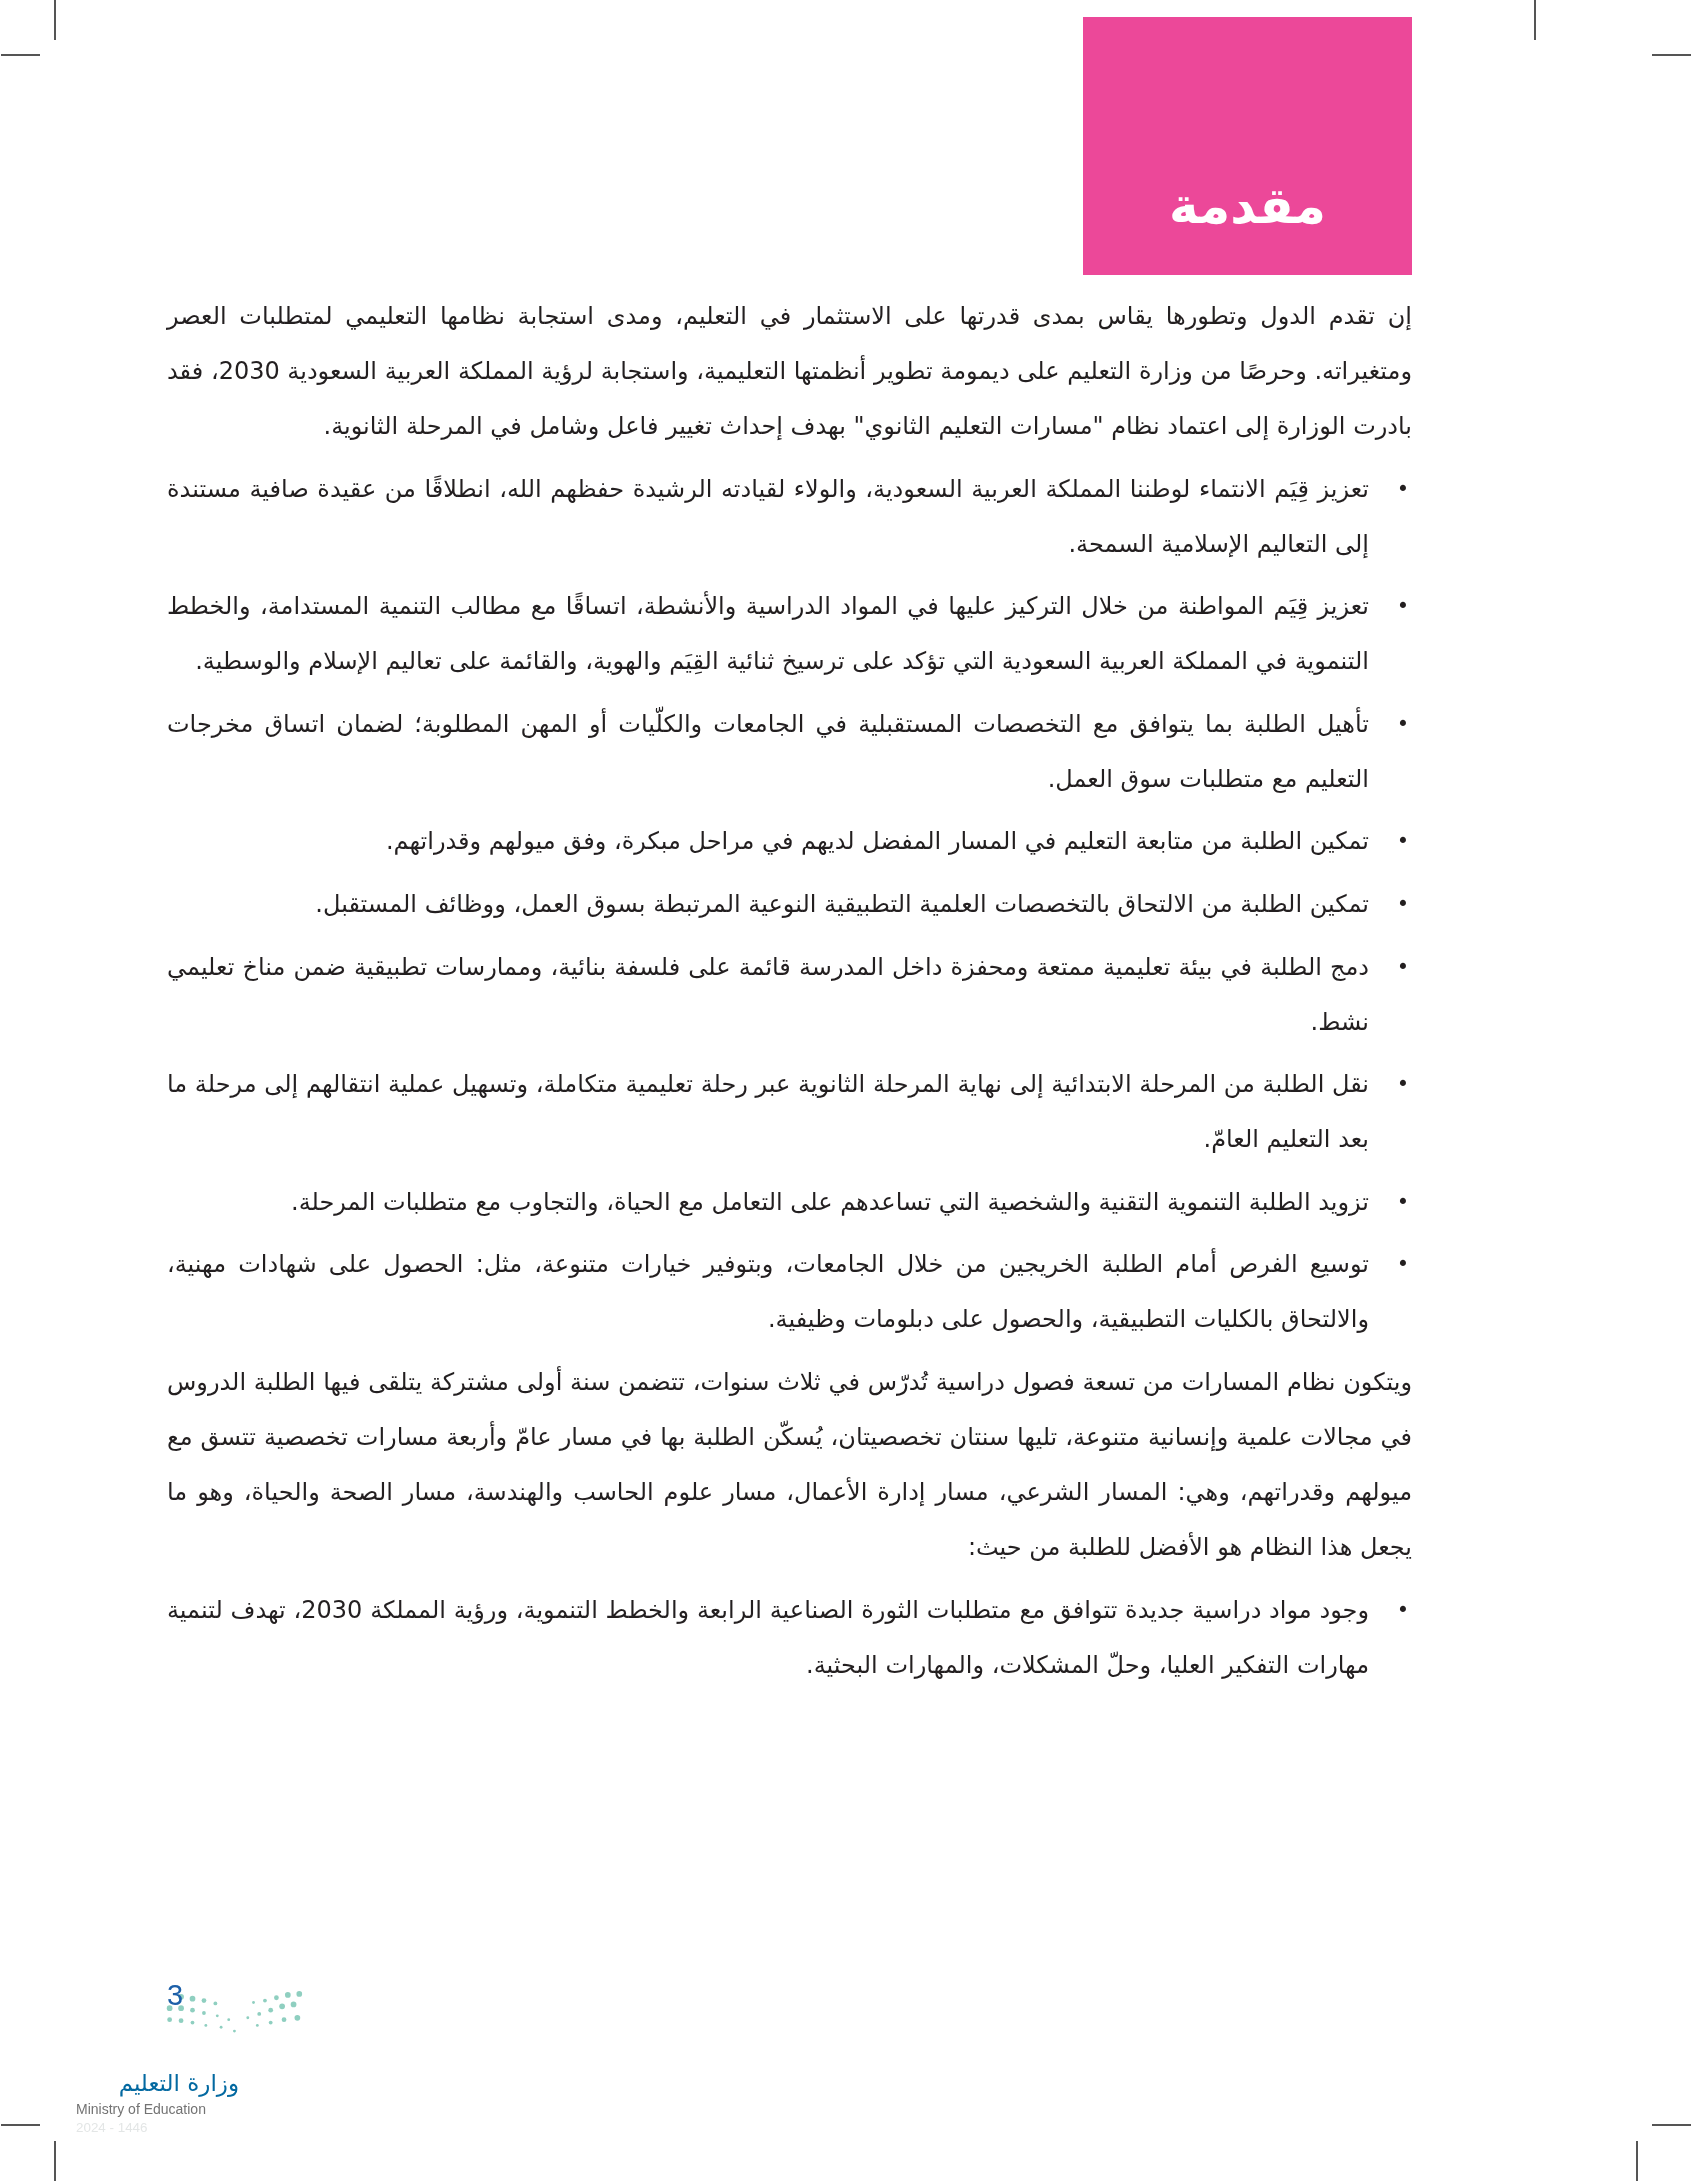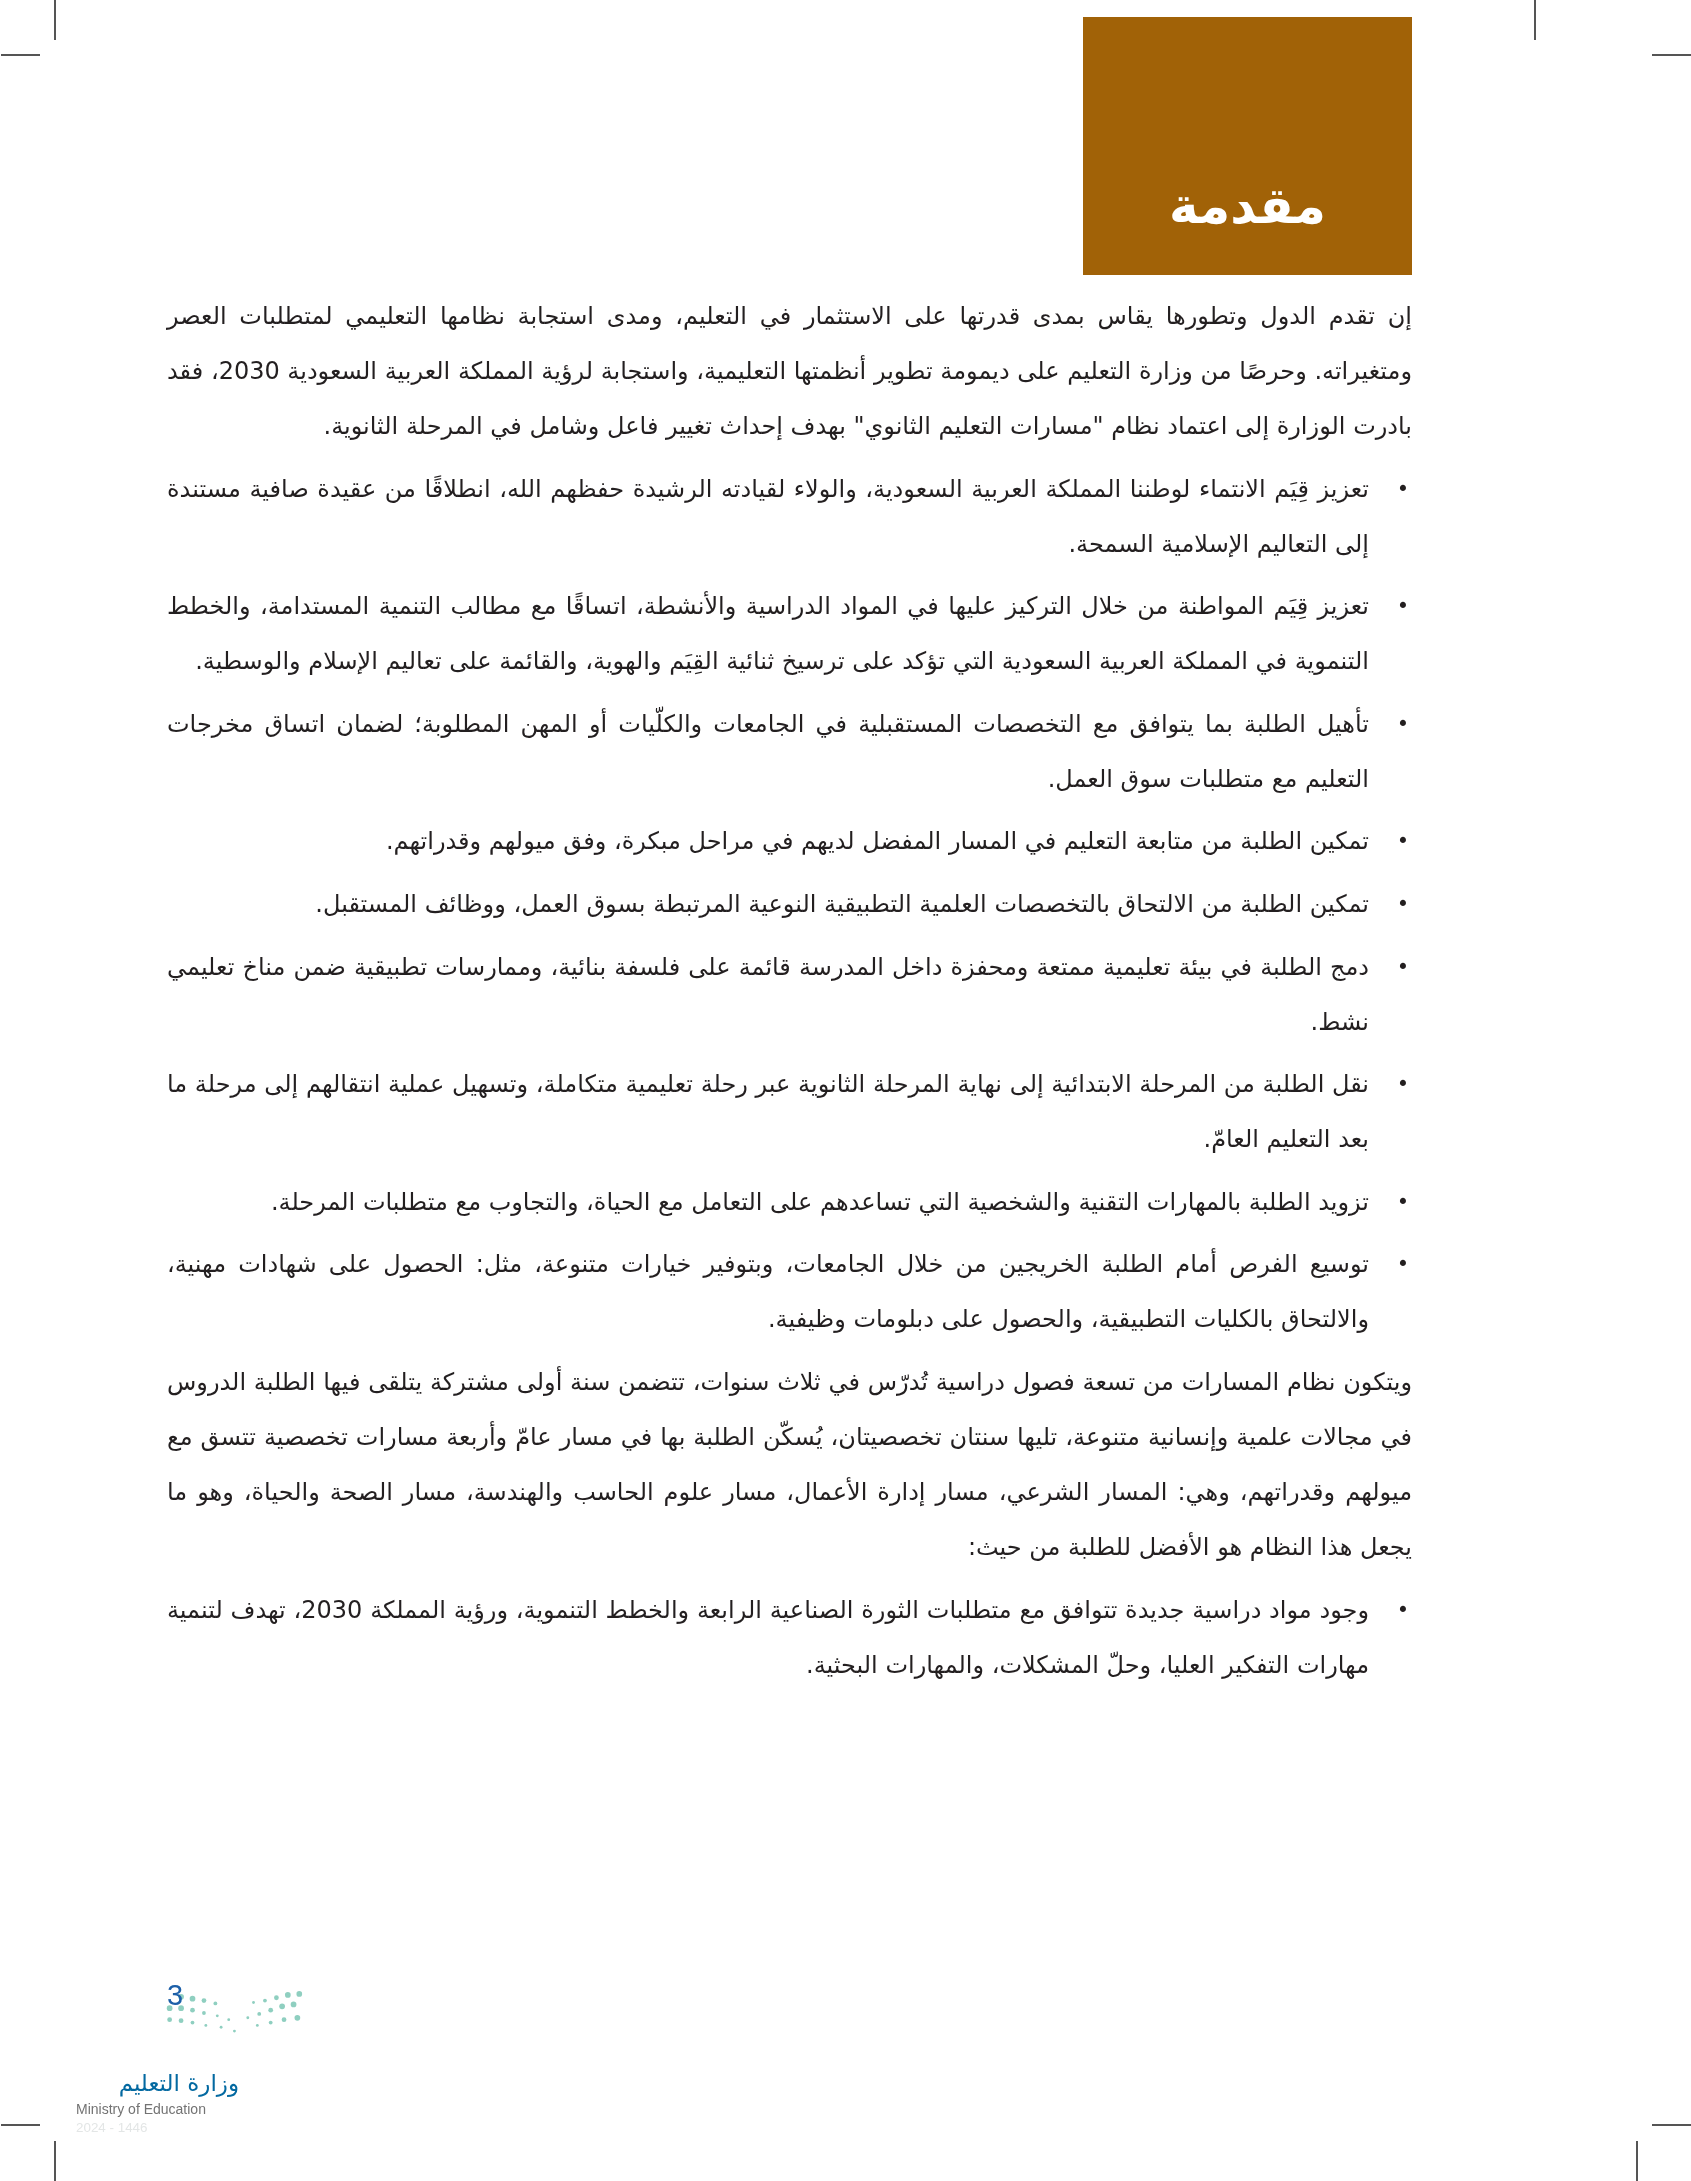--- a/index.html
+++ b/index.html
@@ -4,21 +4,21 @@
   <style>
     html, body { margin: 0; padding: 0; background: #ffffff; }
     body {
       width: 1692px; height: 2181px; position: relative; overflow: hidden;
       font-family: "DejaVu Sans", "Liberation Sans", sans-serif;
       color: #231f20;
     }
     .crop { position: absolute; background: #555; }
     .title-box {
       position: absolute; left: 1083px; top: 17px; width: 329px; height: 258px;
-      background: #a16207;
+      background: #ec4899;
       display: flex; align-items: flex-end; justify-content: center;
       box-sizing: border-box; padding-bottom: 40px;
     }
     .title-box h1 {
       margin: 0; color: #ffffff; font-size: 50px; font-weight: bold;
       font-family: "DejaVu Sans", sans-serif;
     }
     .content {
       position: absolute; left: 167px; top: 289px; width: 1245px;
       direction: rtl; text-align: justify;
@@ -72,21 +72,21 @@
 <div class="content">
   <p>إن تقدم الدول وتطورها يقاس بمدى قدرتها على الاستثمار في التعليم، ومدى استجابة نظامها التعليمي لمتطلبات العصر ومتغيراته. وحرصًا من وزارة التعليم على ديمومة تطوير أنظمتها التعليمية، واستجابة لرؤية المملكة العربية السعودية 2030، فقد بادرت الوزارة إلى اعتماد نظام "مسارات التعليم الثانوي" بهدف إحداث تغيير فاعل وشامل في المرحلة الثانوية.</p>
   <ul>
     <li><span class="bullet">•</span><span>تعزيز قِيَم الانتماء لوطننا المملكة العربية السعودية، والولاء لقيادته الرشيدة حفظهم الله، انطلاقًا من عقيدة صافية مستندة إلى التعاليم الإسلامية السمحة.</span></li>
     <li><span class="bullet">•</span><span>تعزيز قِيَم المواطنة من خلال التركيز عليها في المواد الدراسية والأنشطة، اتساقًا مع مطالب التنمية المستدامة، والخطط التنموية في المملكة العربية السعودية التي تؤكد على ترسيخ ثنائية القِيَم والهوية، والقائمة على تعاليم الإسلام والوسطية.</span></li>
     <li><span class="bullet">•</span><span>تأهيل الطلبة بما يتوافق مع التخصصات المستقبلية في الجامعات والكلّيات أو المهن المطلوبة؛ لضمان اتساق مخرجات التعليم مع متطلبات سوق العمل.</span></li>
     <li><span class="bullet">•</span><span>تمكين الطلبة من متابعة التعليم في المسار المفضل لديهم في مراحل مبكرة، وفق ميولهم وقدراتهم.</span></li>
     <li><span class="bullet">•</span><span>تمكين الطلبة من الالتحاق بالتخصصات العلمية التطبيقية النوعية المرتبطة بسوق العمل، ووظائف المستقبل.</span></li>
     <li><span class="bullet">•</span><span>دمج الطلبة في بيئة تعليمية ممتعة ومحفزة داخل المدرسة قائمة على فلسفة بنائية، وممارسات تطبيقية ضمن مناخ تعليمي نشط.</span></li>
     <li><span class="bullet">•</span><span>نقل الطلبة من المرحلة الابتدائية إلى نهاية المرحلة الثانوية عبر رحلة تعليمية متكاملة، وتسهيل عملية انتقالهم إلى مرحلة ما بعد التعليم العامّ.</span></li>
-    <li><span class="bullet">•</span><span>تزويد الطلبة بالمهارات التقنية والشخصية التي تساعدهم على التعامل مع الحياة، والتجاوب مع متطلبات المرحلة.</span></li>
+    <li><span class="bullet">•</span><span>تزويد الطلبة التنموية التقنية والشخصية التي تساعدهم على التعامل مع الحياة، والتجاوب مع متطلبات المرحلة.</span></li>
     <li><span class="bullet">•</span><span>توسيع الفرص أمام الطلبة الخريجين من خلال الجامعات، وبتوفير خيارات متنوعة، مثل: الحصول على شهادات مهنية، والالتحاق بالكليات التطبيقية، والحصول على دبلومات وظيفية.</span></li>
   </ul>
   <p>ويتكون نظام المسارات من تسعة فصول دراسية تُدرّس في ثلاث سنوات، تتضمن سنة أولى مشتركة يتلقى فيها الطلبة الدروس في مجالات علمية وإنسانية متنوعة، تليها سنتان تخصصيتان، يُسكّن الطلبة بها في مسار عامّ وأربعة مسارات تخصصية تتسق مع ميولهم وقدراتهم، وهي: المسار الشرعي، مسار إدارة الأعمال، مسار علوم الحاسب والهندسة، مسار الصحة والحياة، وهو ما يجعل هذا النظام هو الأفضل للطلبة من حيث:</p>
   <ul>
     <li><span class="bullet">•</span><span>وجود مواد دراسية جديدة تتوافق مع متطلبات الثورة الصناعية الرابعة والخطط التنموية، ورؤية المملكة 2030، تهدف لتنمية مهارات التفكير العليا، وحلّ المشكلات، والمهارات البحثية.</span></li>
   </ul>
 </div>
 
 <div class="footer">
   <svg class="dots" width="143" height="48" viewBox="0 0 150 50">

